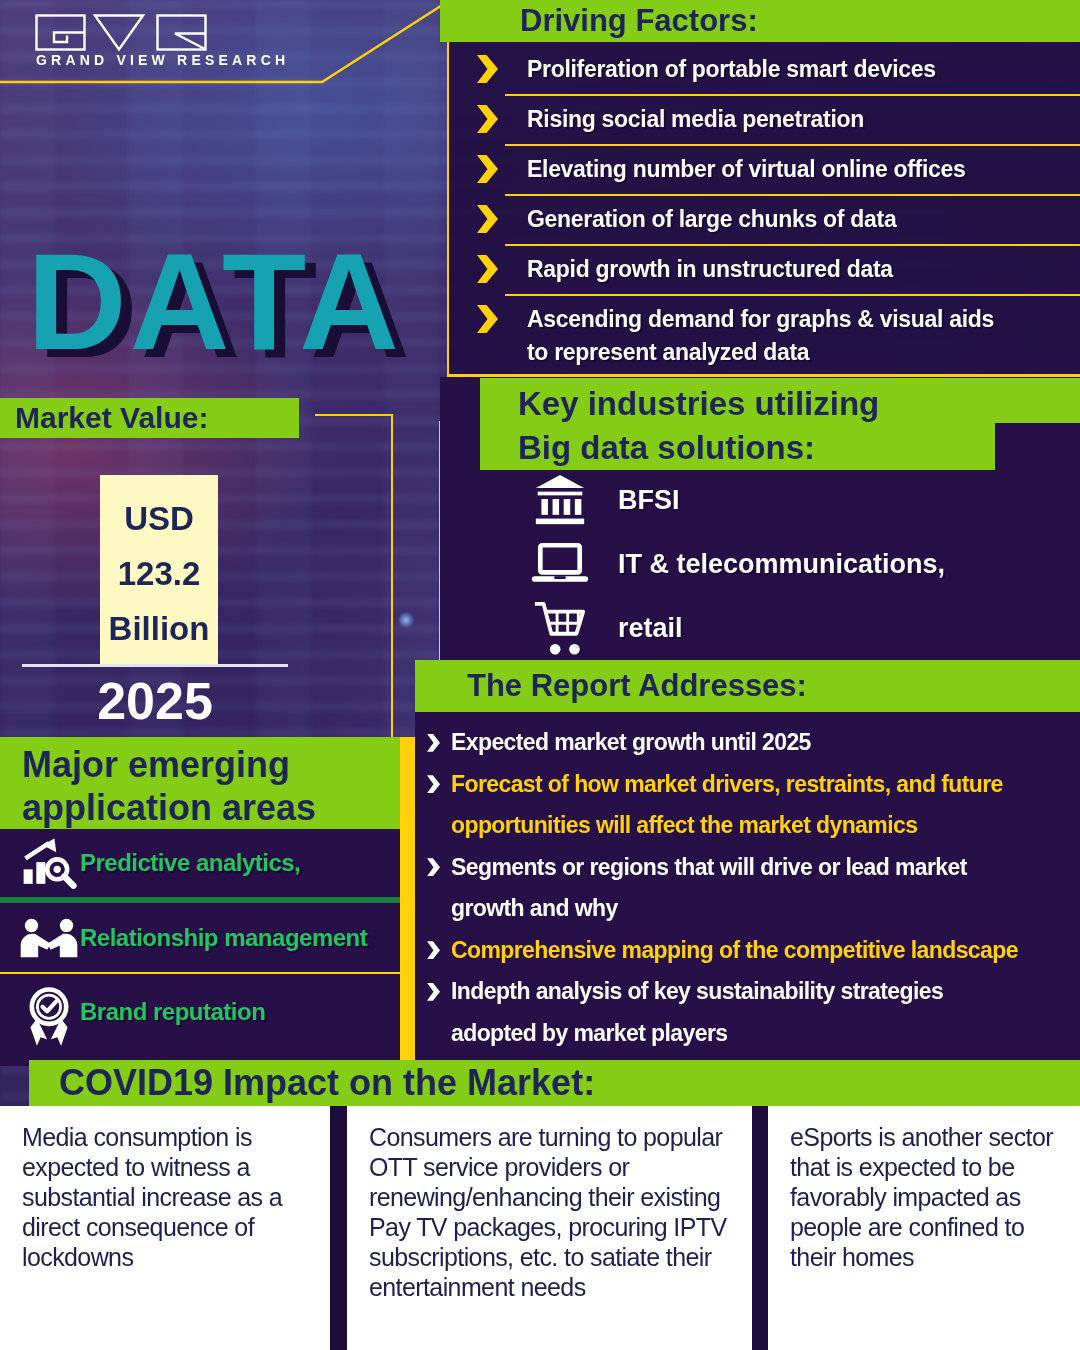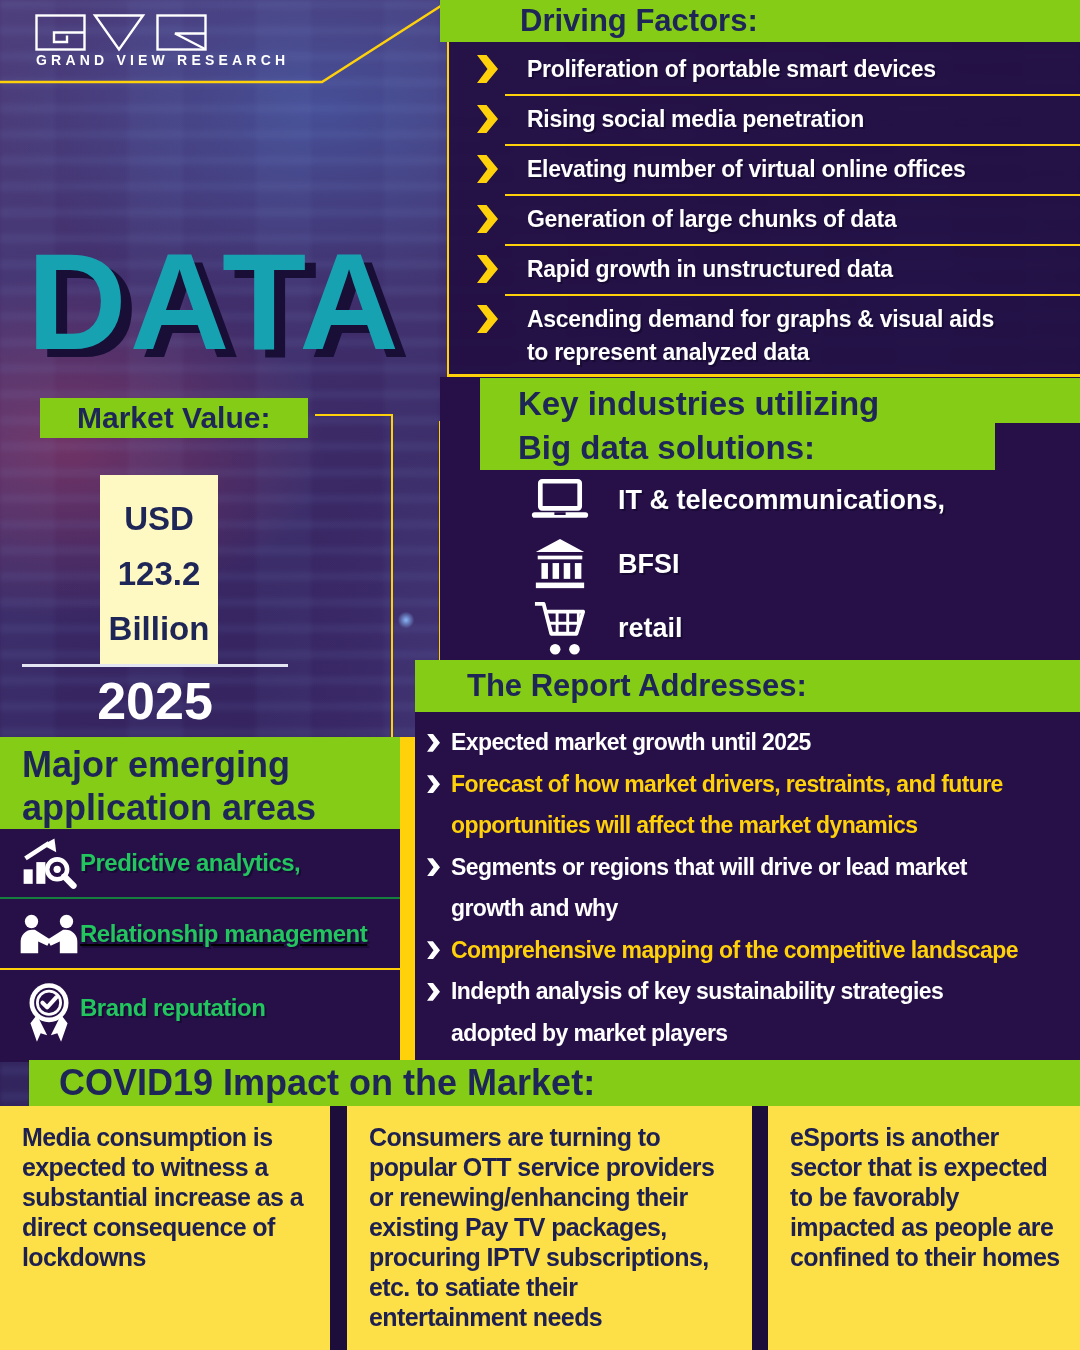--- a/index.html
+++ b/index.html
@@ -24,21 +24,21 @@
   .logo-text{position:absolute;left:36px;top:52px;color:#fff;font-size:14px;font-weight:700;
              letter-spacing:4.2px;}
   
   .title-big{position:absolute;left:48px;top:88px;font-size:138px;font-weight:700;color:#fff;
              letter-spacing:8px;line-height:1;text-shadow:11px 7px 0 #180e36;}
   .title-data{position:absolute;left:27px;top:232px;font-size:138px;font-weight:700;color:#17A2B2;
              letter-spacing:3px;line-height:1;text-shadow:11px 8px 0 #180e36;}
   
   .band{position:absolute;background:#84cc16;color:#1e2657;font-weight:700;}
   .band-driving{left:440px;top:0;width:640px;height:42px;font-size:31px;line-height:42px;padding-left:80px;box-sizing:border-box;}
-  .band-market{left:0;top:398px;width:268px;height:40px;font-size:30px;line-height:40px;padding-left:37px;box-sizing:border-box;margin-left:40px;}
+  .band-market{left:0;top:398px;width:299px;height:40px;font-size:30px;line-height:40px;padding-left:15px;box-sizing:border-box;}
   .band-report{left:415px;top:660px;width:665px;height:52px;font-size:31px;line-height:52px;padding-left:52px;box-sizing:border-box;}
   .band-covid{left:0;top:1060px;width:1080px;height:46px;font-size:36px;line-height:46px;padding-left:30px;box-sizing:border-box;margin-left:29px;}
   .box-keyind{left:480px;top:378px;width:515px;height:92px;font-size:33px;line-height:44px;padding:4px 0 0 38px;box-sizing:border-box;}
   .keyind-strip{left:995px;top:378px;width:85px;height:45px;}
   .box-apps{left:0;top:737px;width:400px;height:92px;font-size:36px;line-height:43px;padding:6px 0 0 22px;box-sizing:border-box;}
   
   .panel-driving{position:absolute;left:447px;top:42px;width:633px;height:335px;
     background:rgba(33,13,64,.90);border-left:2px solid #FFD10A;border-bottom:3px solid #FFD10A;box-sizing:border-box;}
   .panel-keyind{position:absolute;left:440px;top:377px;width:640px;height:283px;background:#261047;}
   .panel-report{position:absolute;left:415px;top:712px;width:665px;height:348px;background:#261047;}
@@ -66,29 +66,29 @@
           width:13px;height:18px;background:#fff;
           clip-path:polygon(0 0,45% 0,100% 50%,45% 100%,0 100%,50% 50%);}
   
   .mv-bar{position:absolute;left:100px;top:475px;width:118px;height:192px;background:#fef9c3;
           color:#1e2657;font-weight:700;font-size:33px;text-align:center;padding-top:16px;box-sizing:border-box;line-height:55px;}
   .mv-underline{position:absolute;left:22px;top:664px;width:266px;height:3px;background:#e3e6f2;}
   .mv-year{position:absolute;left:22px;top:671px;width:266px;text-align:center;color:#fff;font-weight:700;font-size:52px;}
   
   .ap-list{position:absolute;left:0;top:829px;width:400px;}
   .ap-row{position:relative;display:flex;align-items:center;background:#261047;}
-  .ap-row.r1{height:68px;} .ap-row.r2{height:69px;border-top:2px solid #15803d;text-decoration:underline;}
+  .ap-row.r1{height:68px;} .ap-row.r2{height:69px;border-top:6px solid #15803d;}
   .ap-row.r3{height:94px;border-top:2px solid #FFD10A;align-items:flex-start;padding-top:10px;box-sizing:border-box;}
   .ap-icon{width:62px;margin-left:18px;display:flex;justify-content:center;}
   .ap-label{color:#22c55e;font-weight:700;font-size:24px;letter-spacing:-0.5px;
             text-shadow:2px 2px 0 rgba(10,5,30,.45);}
   .ap-row.r3 .ap-label{margin-top:14px;}
   
   .covid-bg{position:absolute;left:0;top:1106px;width:1080px;height:244px;background:#1d0d3b;}
-  .cv-box{position:absolute;top:1106px;height:244px;background:#fde047;color:#1d2050;font-weight:700;
+  .cv-box{position:absolute;top:1106px;height:244px;background:#ffffff;color:#1d2050;font-weight:400;
           font-size:25px;letter-spacing:-0.6px;line-height:1.2;padding:16px 12px 0 22px;box-sizing:border-box;}
   .cv-1{left:0;width:330px;}  .cv-2{left:347px;width:405px;}  .cv-3{left:768px;width:312px;}
 </style>
 </head>
 <body>
 
 <div class="page">
 
   <div class="photo"></div>
   <div class="code-stripes"></div>
@@ -148,43 +148,43 @@
       </li>
     </ul>
 
   <div class="panel-keyind"></div>
   <div class="band box-keyind">
     <div>Key industries utilizing</div>
     <div>Big data solutions:</div>
   </div>
   <div class="band keyind-strip"></div>
   <div class="ki-list">
-    <div class="ki-row">
-      <span class="ki-icon">
-        <svg width="60" height="44" viewBox="0 0 64 44">
-          <rect x="11" y="2" width="42" height="29" rx="2" fill="none" stroke="#fff" stroke-width="5"></rect>
-          <rect x="2" y="35" width="60" height="6" rx="3" fill="#fff"></rect>
-          <rect x="26" y="35" width="12" height="3" fill="#261047"></rect>
-        </svg>
-      </span>
-      <span class="ki-label">IT &amp; telecommunications,</span>
-    </div>
     <div class="ki-row">
       <span class="ki-icon">
         <svg width="52" height="54" viewBox="0 0 56 56">
           <path d="M28 1 L54 15 H2 Z" fill="#fff"></path>
           <rect x="4" y="19" width="48" height="4" fill="#fff"></rect>
           <rect x="8" y="27" width="7" height="17" fill="#fff"></rect>
           <rect x="20" y="27" width="7" height="17" fill="#fff"></rect>
           <rect x="32" y="27" width="7" height="17" fill="#fff"></rect>
           <rect x="44" y="27" width="7" height="17" fill="#fff"></rect>
           <rect x="2" y="48" width="52" height="6" fill="#fff"></rect>
         </svg>
       </span>
       <span class="ki-label">BFSI</span>
+    </div>
+    <div class="ki-row">
+      <span class="ki-icon">
+        <svg width="60" height="44" viewBox="0 0 64 44">
+          <rect x="11" y="2" width="42" height="29" rx="2" fill="none" stroke="#fff" stroke-width="5"></rect>
+          <rect x="2" y="35" width="60" height="6" rx="3" fill="#fff"></rect>
+          <rect x="26" y="35" width="12" height="3" fill="#261047"></rect>
+        </svg>
+      </span>
+      <span class="ki-label">IT &amp; telecommunications,</span>
     </div>
     <div class="ki-row">
       <span class="ki-icon">
         <svg width="54" height="60" viewBox="0 0 56 60" fill="none" stroke="#fff" stroke-width="4">
           <path d="M2 5 h9 l8 31 h26 l7 -23 H14" stroke-linejoin="round"></path>
           <path d="M25 13 v23 M36 13 v23 M47 13 v16 M17 25 h33" stroke-width="3"></path>
           <circle cx="23" cy="52" r="5.5" fill="#fff" stroke="none"></circle>
           <circle cx="43" cy="52" r="5.5" fill="#fff" stroke="none"></circle>
         </svg>
       </span>

